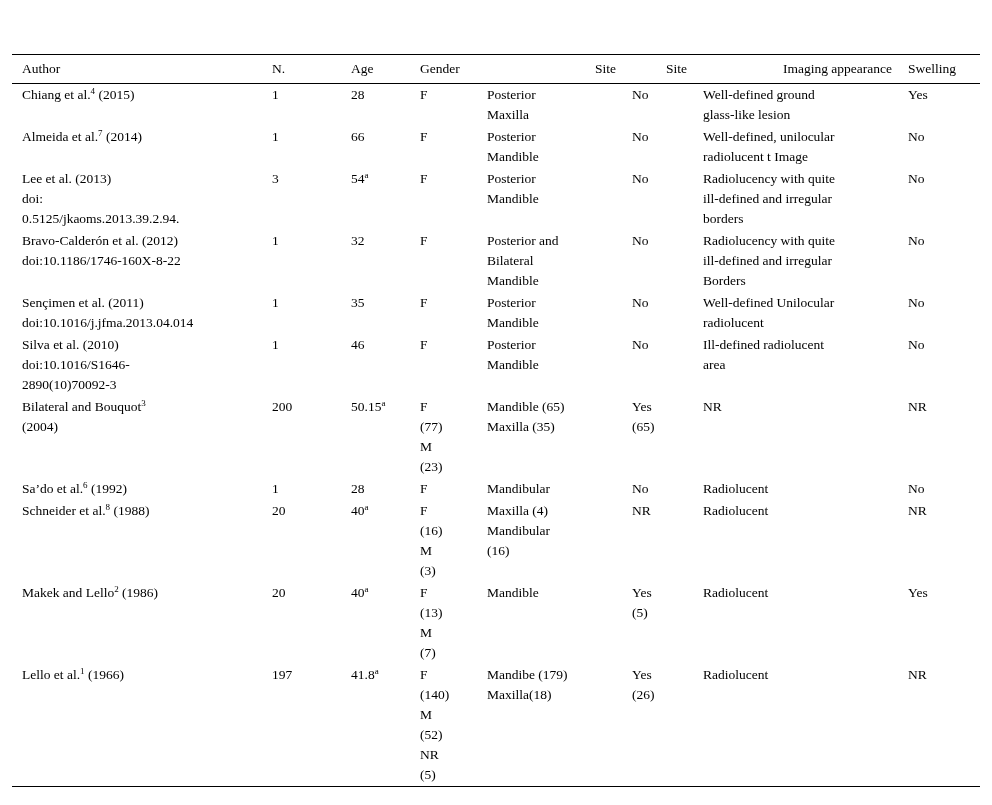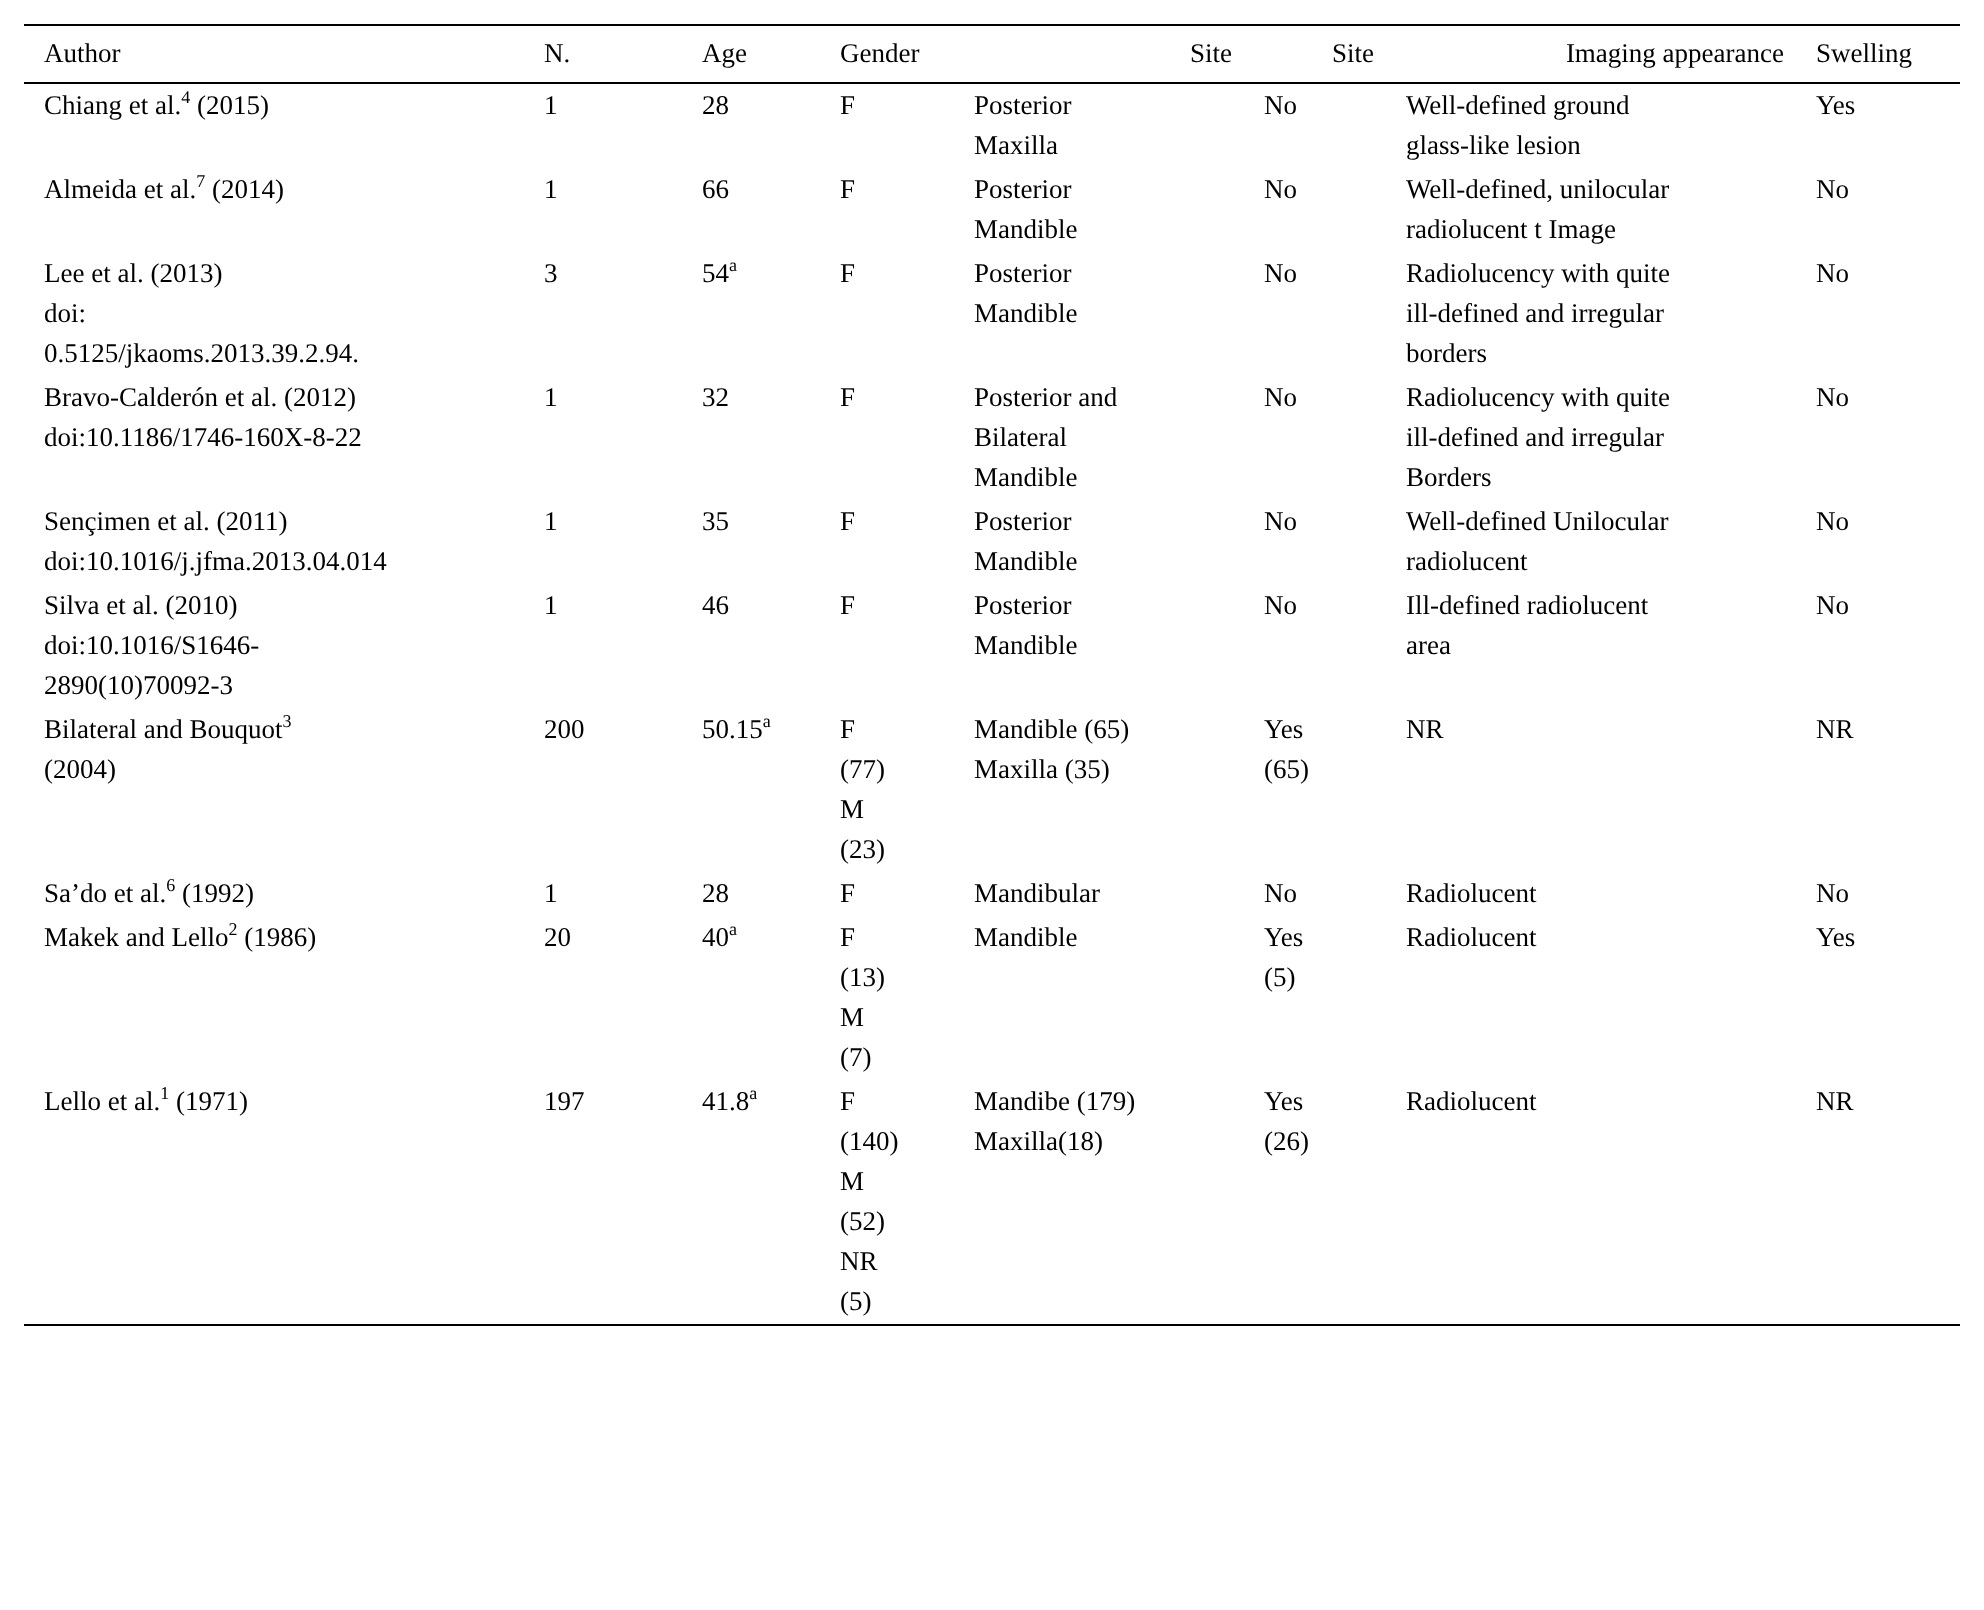--- a/index.html
+++ b/index.html
@@ -10,20 +10,21 @@
   body {
     width: 992px;
     height: 805px;
     overflow: hidden;
     font-family: "Liberation Serif", "DejaVu Serif", serif;
     font-size: 13.5px;
     color: #000000;
   }
   .page {
     padding: 12px 12px 16px 12px;
+    margin-top: 42px;
   }
   table.lit-table {
     width: 968px;
     border-collapse: collapse;
     table-layout: fixed;
     border-top: 1.5px solid #000;
     border-bottom: 1.5px solid #000;
   }
   col.c0 { width: 250px; }
   col.c1 { width: 79px; }
@@ -180,35 +181,50 @@
     <td><span>Sa’do et al.</span><sup>6</sup><span> (1992)</span><div class="author-extra"></div></td>
     <td>1</td>
     <td><span>28</span><sup></sup></td>
     <td>F</td>
     <td>Mandibular</td>
     <td>No</td>
     <td>Radiolucent</td>
     <td>No</td>
   </tr>
         <tr>
+    <td><span>Schneider et al.</span><sup>8</sup><span> (1988)</span><div class="author-extra"></div></td>
+    <td>20</td>
+    <td><span>40</span><sup>a</sup></td>
+    <td>F
+(16)
+M
+(3)</td>
+    <td>Maxilla (4)
+Mandibular
+(16)</td>
+    <td>NR</td>
+    <td>Radiolucent</td>
+    <td>NR</td>
+  </tr>
+        <tr>
     <td><span>Makek and Lello</span><sup>2</sup><span> (1986)</span><div class="author-extra"></div></td>
     <td>20</td>
     <td><span>40</span><sup>a</sup></td>
     <td>F
 (13)
 M
 (7)</td>
     <td>Mandible</td>
     <td>Yes
 (5)</td>
     <td>Radiolucent</td>
     <td>Yes</td>
   </tr>
         <tr>
-    <td><span>Lello et al.</span><sup>1</sup><span> (1971)</span><div class="author-extra"></div></td>
+    <td><span>Lello et al.</span><sup>1</sup><span> (1966)</span><div class="author-extra"></div></td>
     <td>197</td>
     <td><span>41.8</span><sup>a</sup></td>
     <td>F
 (140)
 M
 (52)
 NR
 (5)</td>
     <td>Mandibe (179)
 Maxilla(18)</td>

